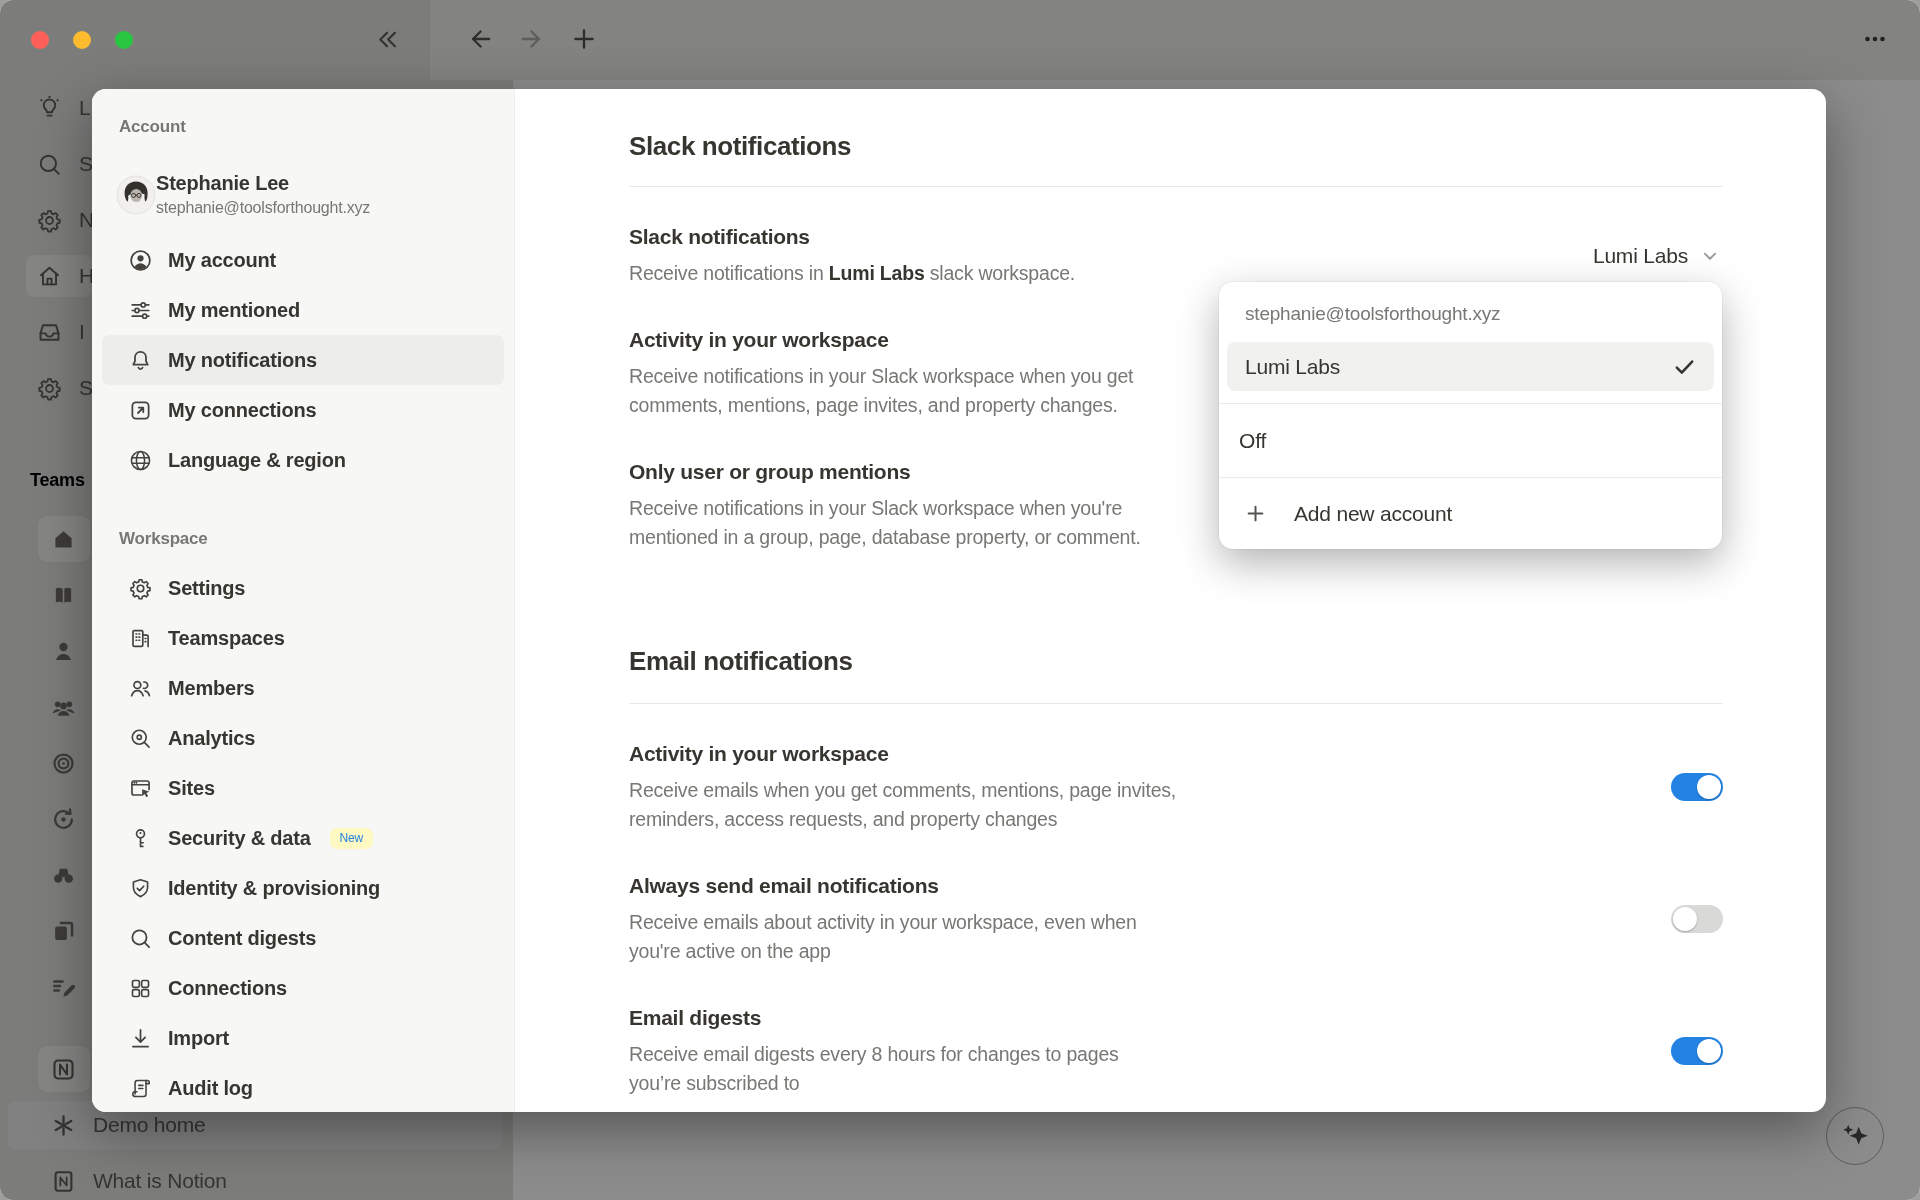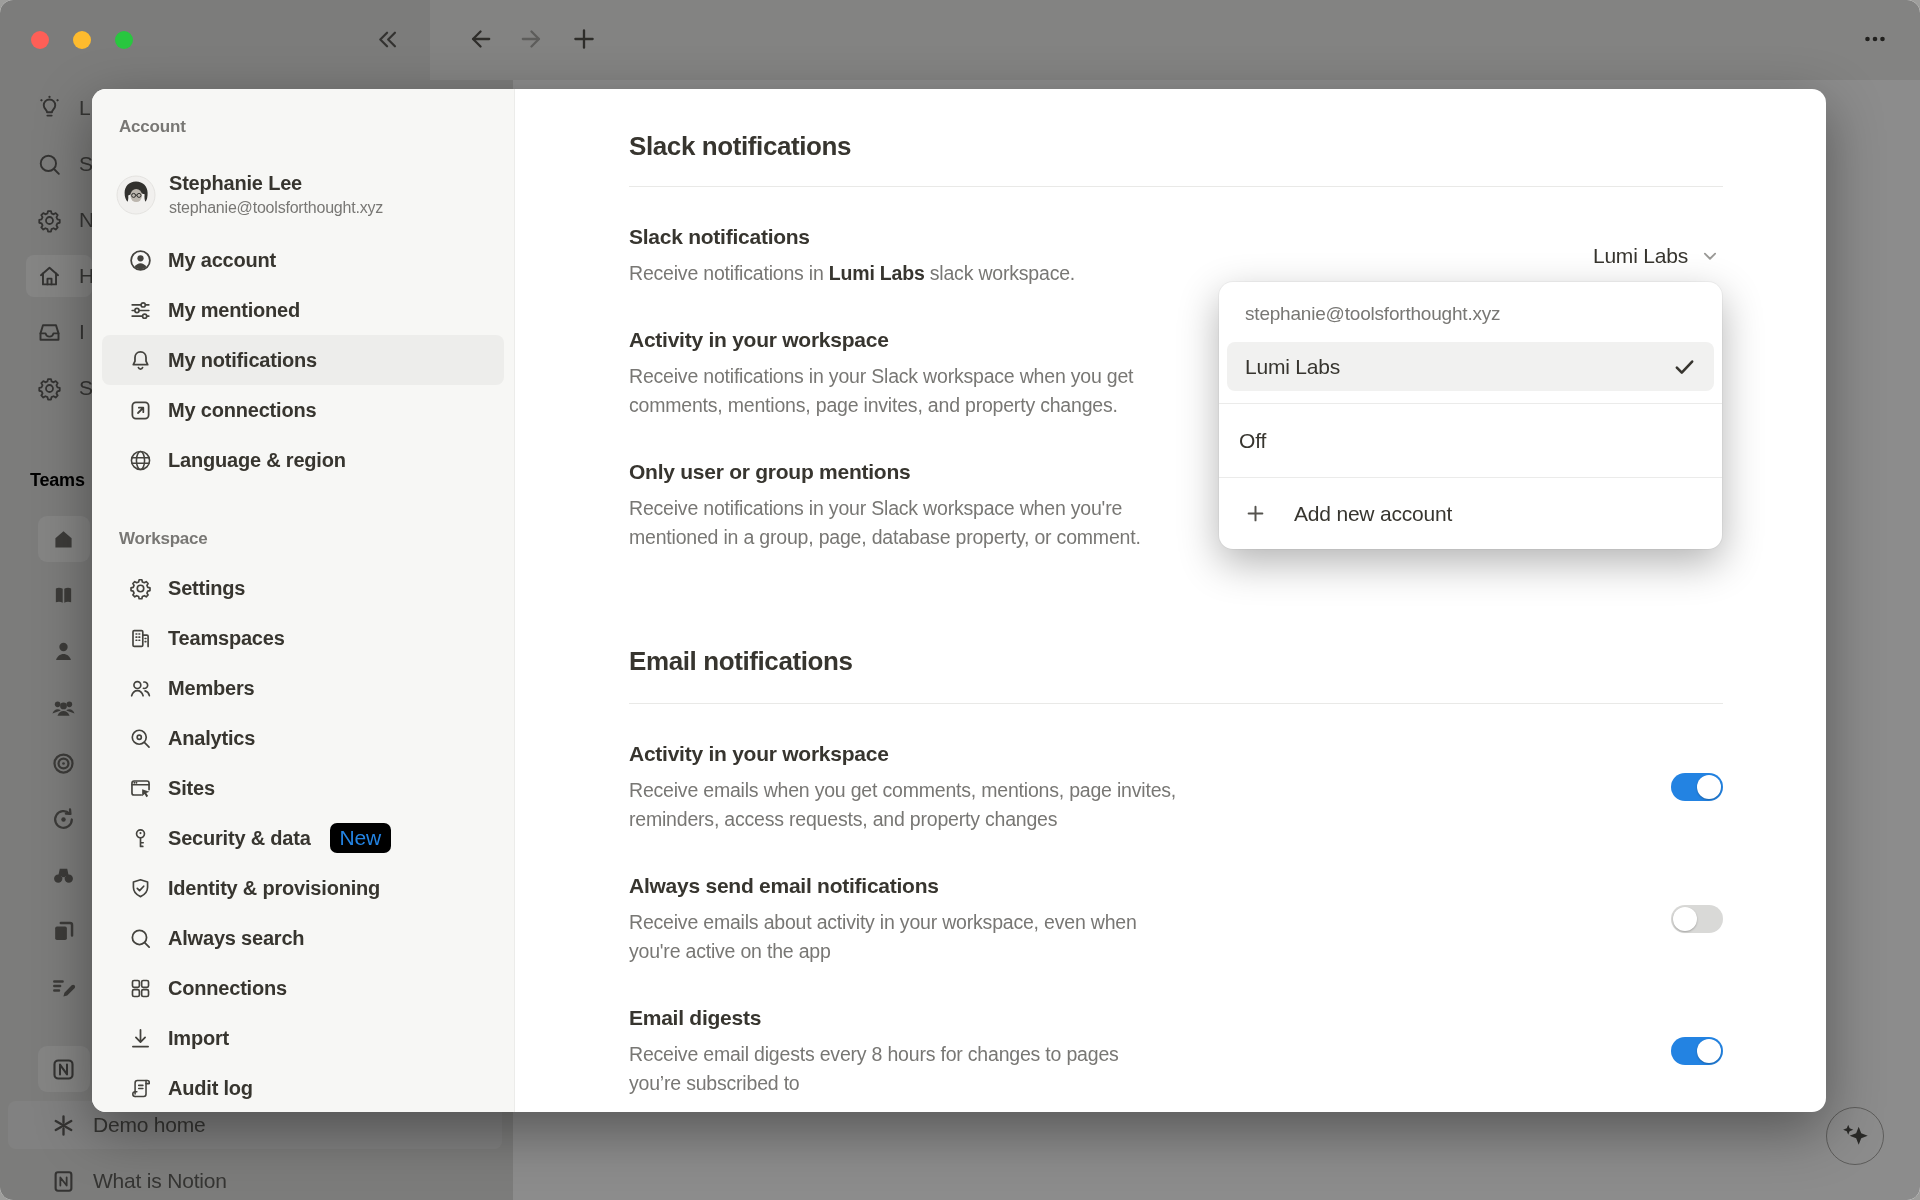--- a/index.html
+++ b/index.html
@@ -45,34 +45,34 @@
 
   
   .lights { position:absolute; left:31px; top:31px; display:flex; gap:24px; z-index:30; }
   .lights i { width:18px; height:18px; border-radius:50%; display:block; }
 
   
   .modal { position:absolute; left:92px; top:89px; width:1734px; height:1023px; background:#ffffff;
            border-radius:14px; box-shadow:0 18px 55px rgba(0,0,0,.38); display:flex; overflow:hidden; z-index:20; }
   .m-side { width:423px; flex:none; background:#f7f7f5; border-right:1px solid #ececea; padding-top:26px; overflow:hidden; }
   .m-label { margin-left:27px; font-size:17px; font-weight:600; color:#787774; line-height:24px; }
-  .user-row { margin:28px 16px 0 24px; height:56px; display:flex; align-items:center; gap:13px; }
+  .user-row { margin:28px 16px 0 24px; height:56px; display:flex; align-items:center; }
   .user-row svg.av { width:40px; height:40px; flex:none; }
   .user-name { font-size:20px; font-weight:600; color:#37352f; line-height:26px; }
   .user-mail { font-size:16px; color:#787774; line-height:24px; }
   .side-list { margin-top:12px; }
   #ws-items { margin-top:12px; }
   .ws-label { margin-top:42px; }
   .side-row { margin:0 10px; height:50px; border-radius:8px; display:flex; align-items:center; padding:0 10px 0 26px; gap:15px; cursor:pointer; }
   .side-row.sel { background:#ededeb; }
   .side-row .ic { width:25px; height:25px; flex:none; color:#44433e; }
   .side-row .ic svg { width:100%; height:100%; display:block; }
   .side-row .txt { font-size:20px; font-weight:700; color:#37352f; white-space:nowrap; }
   .side-row.sel .txt { font-weight:600; }
-  .badge { margin-left:4px; background:#000000; color:#2383e2; font-size:21px; font-weight:500; padding:4px 10px 5px; border-radius:7px; line-height:1; }
+  .badge { margin-left:4px; background:#fef9c3; color:#2383e2; font-size:12px; font-weight:500; padding:4px 10px 5px; border-radius:7px; line-height:1; }
 
   .m-main { flex:1; padding:40px 103px 0 114px; overflow:hidden; }
   .h1 { font-size:26px; font-weight:600; color:#37352f; line-height:34px; letter-spacing:-0.4px; }
   .hr { height:1px; background:#e9e9e7; margin-top:23px; }
   .hr2 { height:1px; background:#e9e9e7; margin-top:25px; }
   .sec2 { margin-top:92px; }
   .setting { display:flex; align-items:center; justify-content:space-between; }
   .set-1 { margin-top:36px; } .set-n { margin-top:38px; }
   .set-title { font-size:21px; font-weight:600; color:#37352f; line-height:28px; letter-spacing:-0.25px; }
   .set-desc { margin-top:8px; font-size:19.5px; color:#787774; line-height:29px; white-space:nowrap; }
@@ -470,21 +470,21 @@
               </span>
               <span class="txt">Identity &amp; provisioning</span>
             </div>
             <div class="side-row">
               <span class="ic">
                 <svg viewBox="0 0 24 24" fill="none" stroke="currentColor" stroke-width="1.7" stroke-linecap="round" stroke-linejoin="round">
                   <circle cx="11" cy="11" r="6.8"></circle>
                   <path d="M16 16l4.3 4.3"></path>
                 </svg>
               </span>
-              <span class="txt">Always search</span>
+              <span class="txt">Content digests</span>
             </div>
             <div class="side-row">
               <span class="ic">
                 <svg viewBox="0 0 24 24" fill="none" stroke="currentColor" stroke-width="1.6" stroke-linecap="round" stroke-linejoin="round">
                   <rect x="4.3" y="4.3" width="6.6" height="6.6" rx="1.5"></rect>
                   <rect x="13.1" y="4.3" width="6.6" height="6.6" rx="1.5"></rect>
                   <rect x="4.3" y="13.1" width="6.6" height="6.6" rx="1.5"></rect>
                   <rect x="13.1" y="13.1" width="6.6" height="6.6" rx="1.5"></rect>
                 </svg>
               </span>

